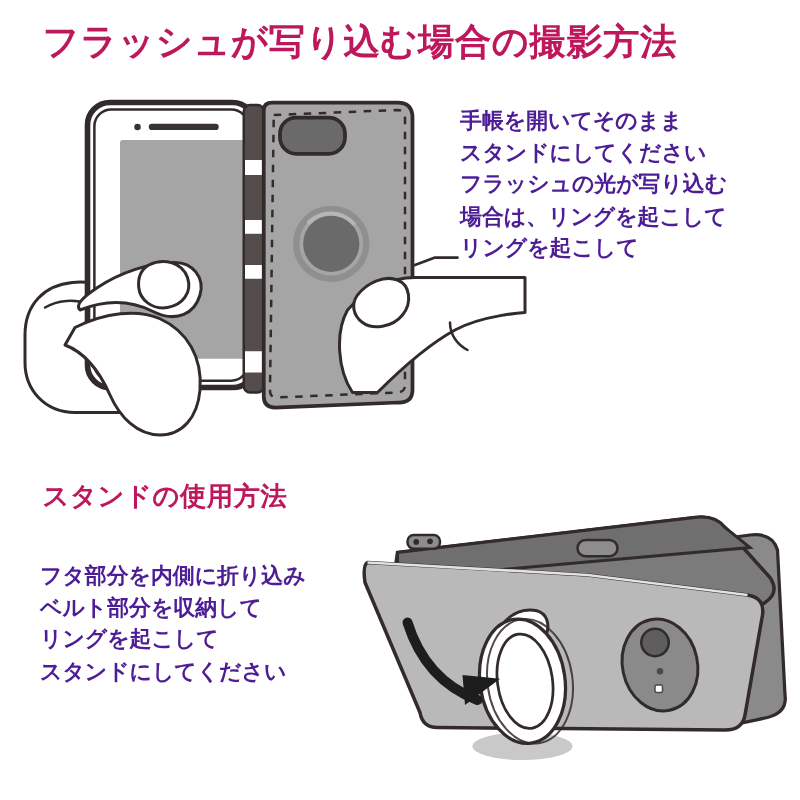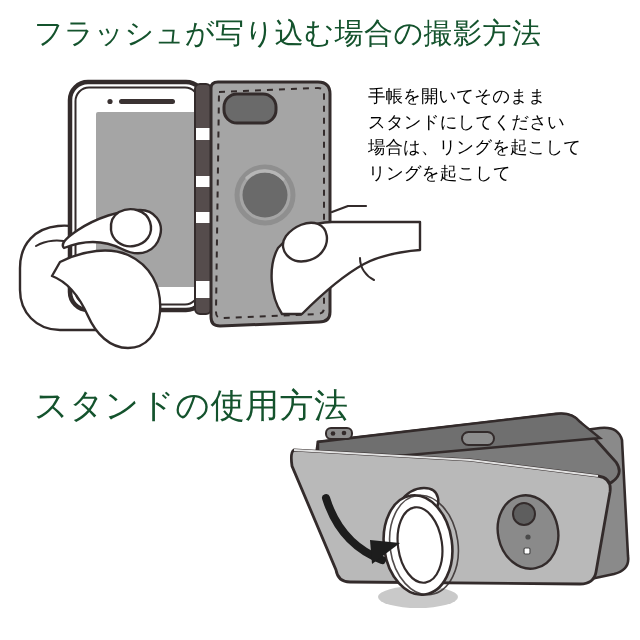--- a/index.html
+++ b/index.html
@@ -9,35 +9,35 @@
     font-family:"Liberation Sans","DejaVu Sans",sans-serif;
     color:#1a1a1a;
     overflow:hidden;
     position:relative;
   }
   .page{position:absolute;inset:0;}
 
   
   .section-title{
     position:absolute;
-    font-weight:normal;
-    color:#14532d;
+    font-weight:bold;
+    color:#be185d;
     letter-spacing:.5px;
     white-space:nowrap;
   }
   #title-1{left:34px;top:14px;font-size:29px;}
-  #title-2{left:34px;top:383px;font-size:34px;}
+  #title-2{left:34px;top:383px;font-size:21px;}
 
   
   .body-text{
     position:absolute;
-    font-weight:normal;
+    font-weight:bold;
     font-size:17.5px;
     line-height:25.5px;
-    color:#000000;
+    color:#4c1d95;
     white-space:nowrap;
   }
   #text-flash{left:368px;top:84px;}
   #text-stand{left:32px;top:448px;}
   .body-text .ln{display:block;}
 
   
   .art{position:absolute;left:0;top:0;width:640px;height:640px;pointer-events:none;}
 </style>
 </head>
@@ -115,26 +115,33 @@
                C314,262 298,264 290,258 C282,252 281,243 286,236 Z"></path>
       <path d="M360,258 C360,268 366,276 374,280" fill="none" stroke-width="2"></path>
     </g>
 
     <path d="M332,212 L348,206 L366,206" fill="none" stroke="#332b2b" stroke-width="2.2" stroke-linecap="round" stroke-linejoin="round"></path>
   </svg>
 
   <div class="body-text" id="text-flash">
     <span class="ln">手帳を開いてそのまま</span>
     <span class="ln">スタンドにしてください</span>
+    <span class="ln">フラッシュの光が写り込む</span>
     <span class="ln">場合は、リングを起こして</span>
     <span class="ln">リングを起こして</span>
   </div>
 
   <div class="section-title" id="title-2">スタンドの使用方法</div>
 
+  <div class="body-text" id="text-stand">
+    <span class="ln">フタ部分を内側に折り込み</span>
+    <span class="ln">ベルト部分を収納して</span>
+    <span class="ln">リングを起こして</span>
+    <span class="ln">スタンドにしてください</span>
+  </div>
 
   <svg class="art" id="art-stand" viewBox="0 0 640 640">
 
     <ellipse cx="418" cy="597" rx="40" ry="11" fill="#c9c9c9"></ellipse>
 
     <g>
       <path d="M600,428 q18,-2 22,12 L628,556 q2,14 -14,18 L586,580
                q-14,2 -16,-12 L556,450 q-2,-14 14,-18 Z" fill="#8a8a8a" stroke="#332b2b" stroke-width="2.6"></path>
     </g>
 

